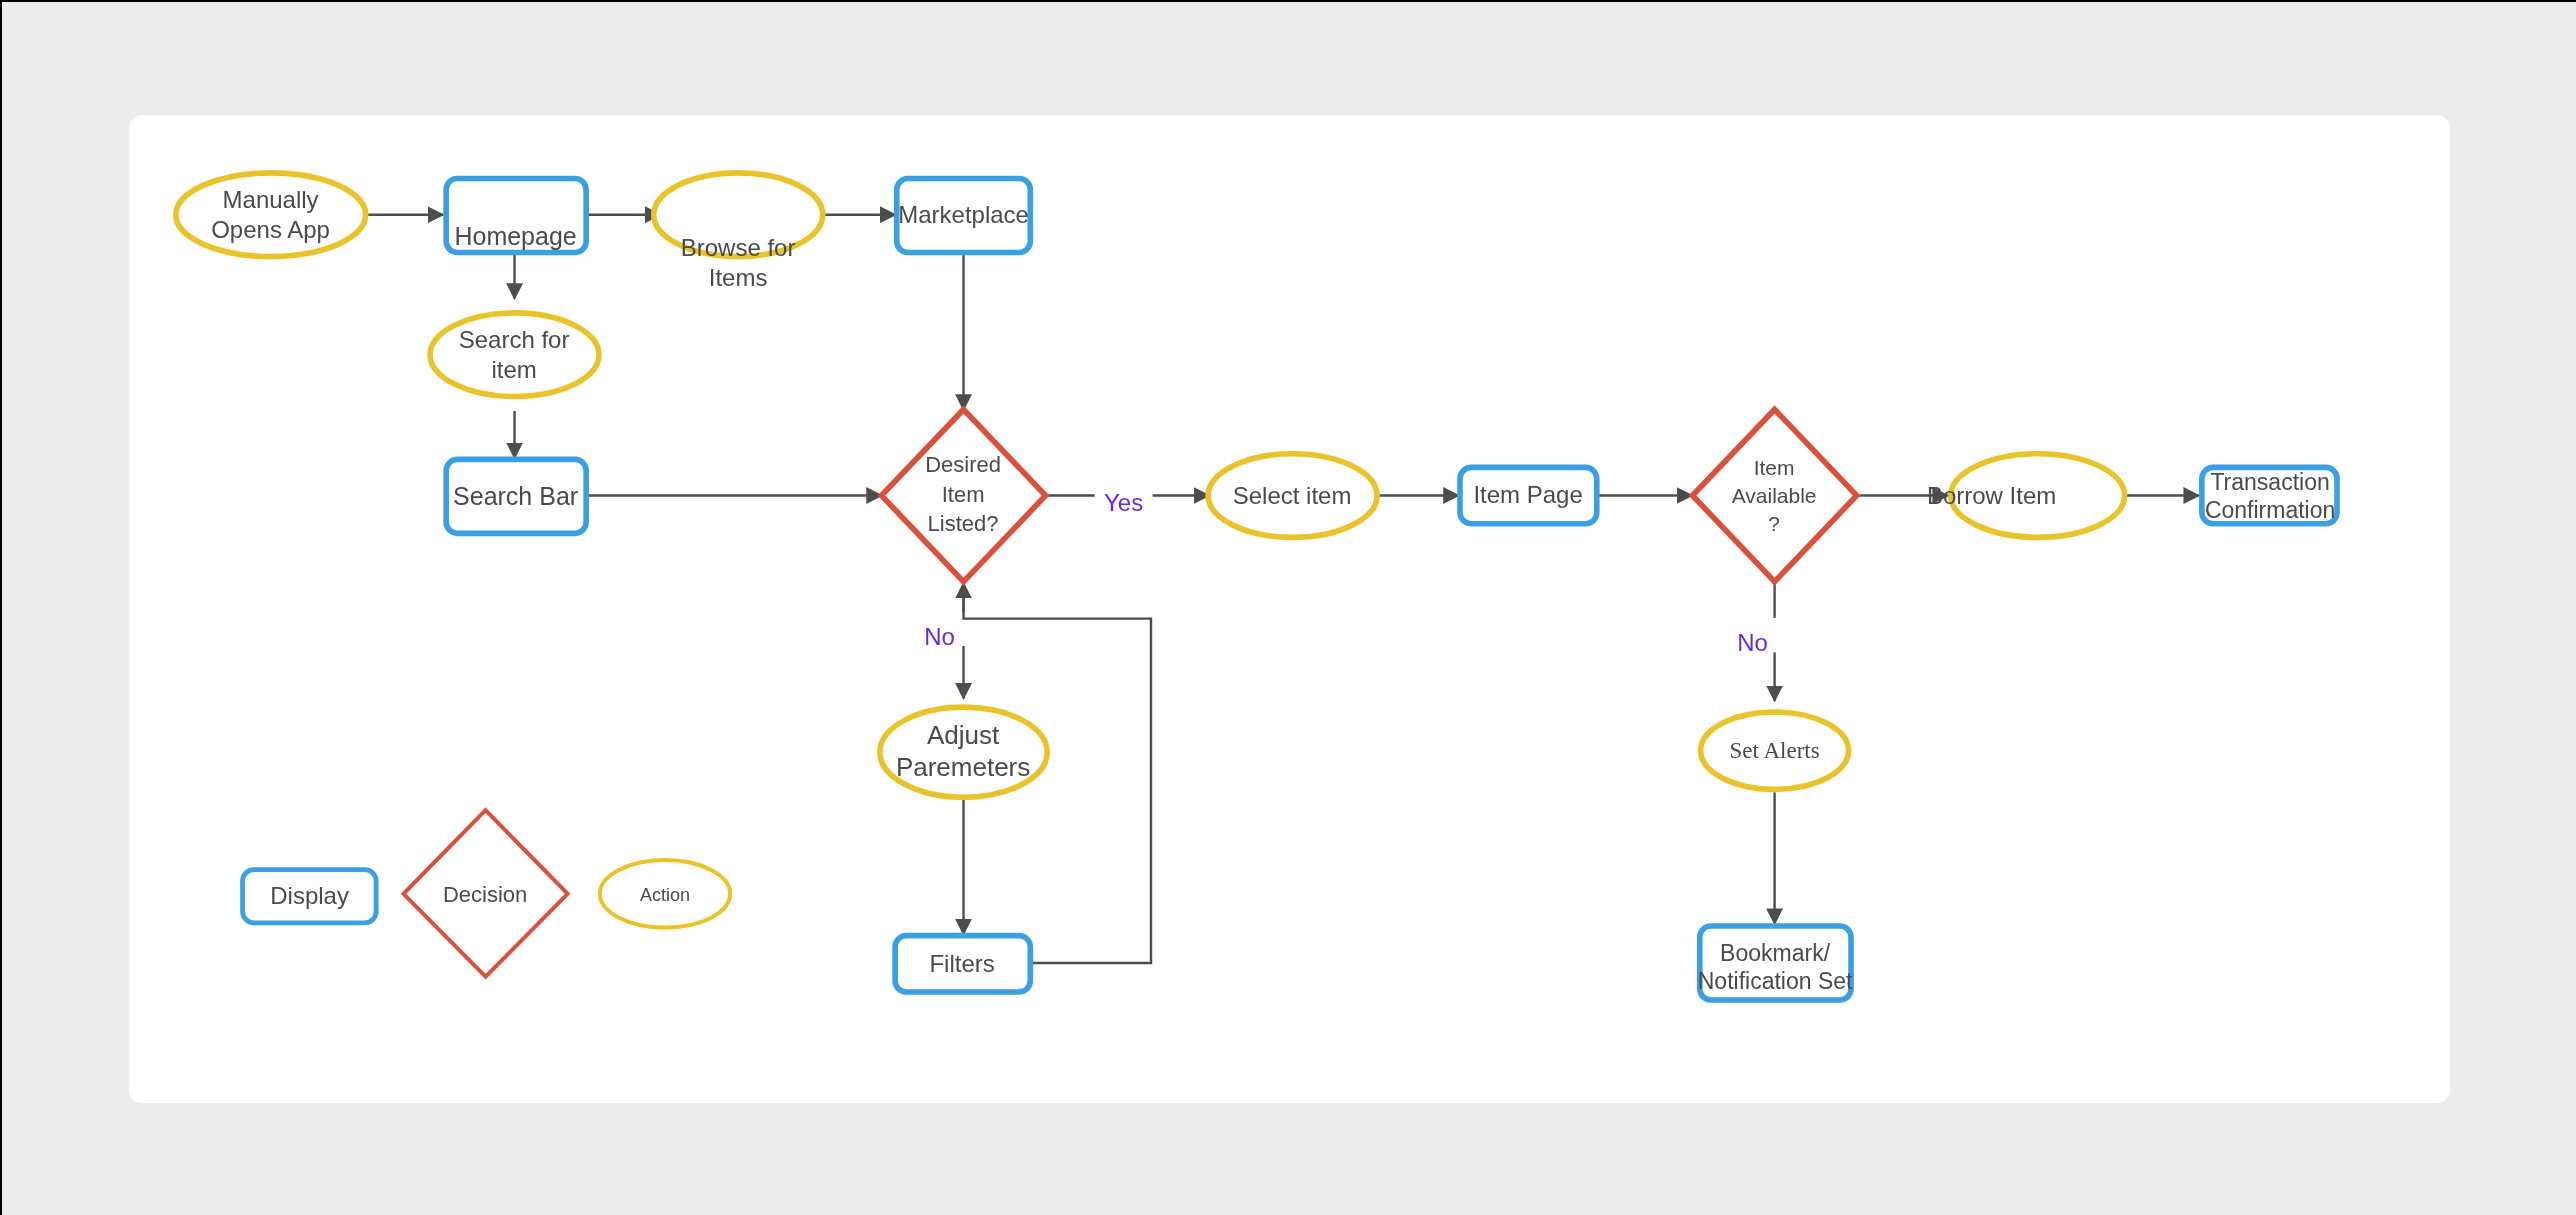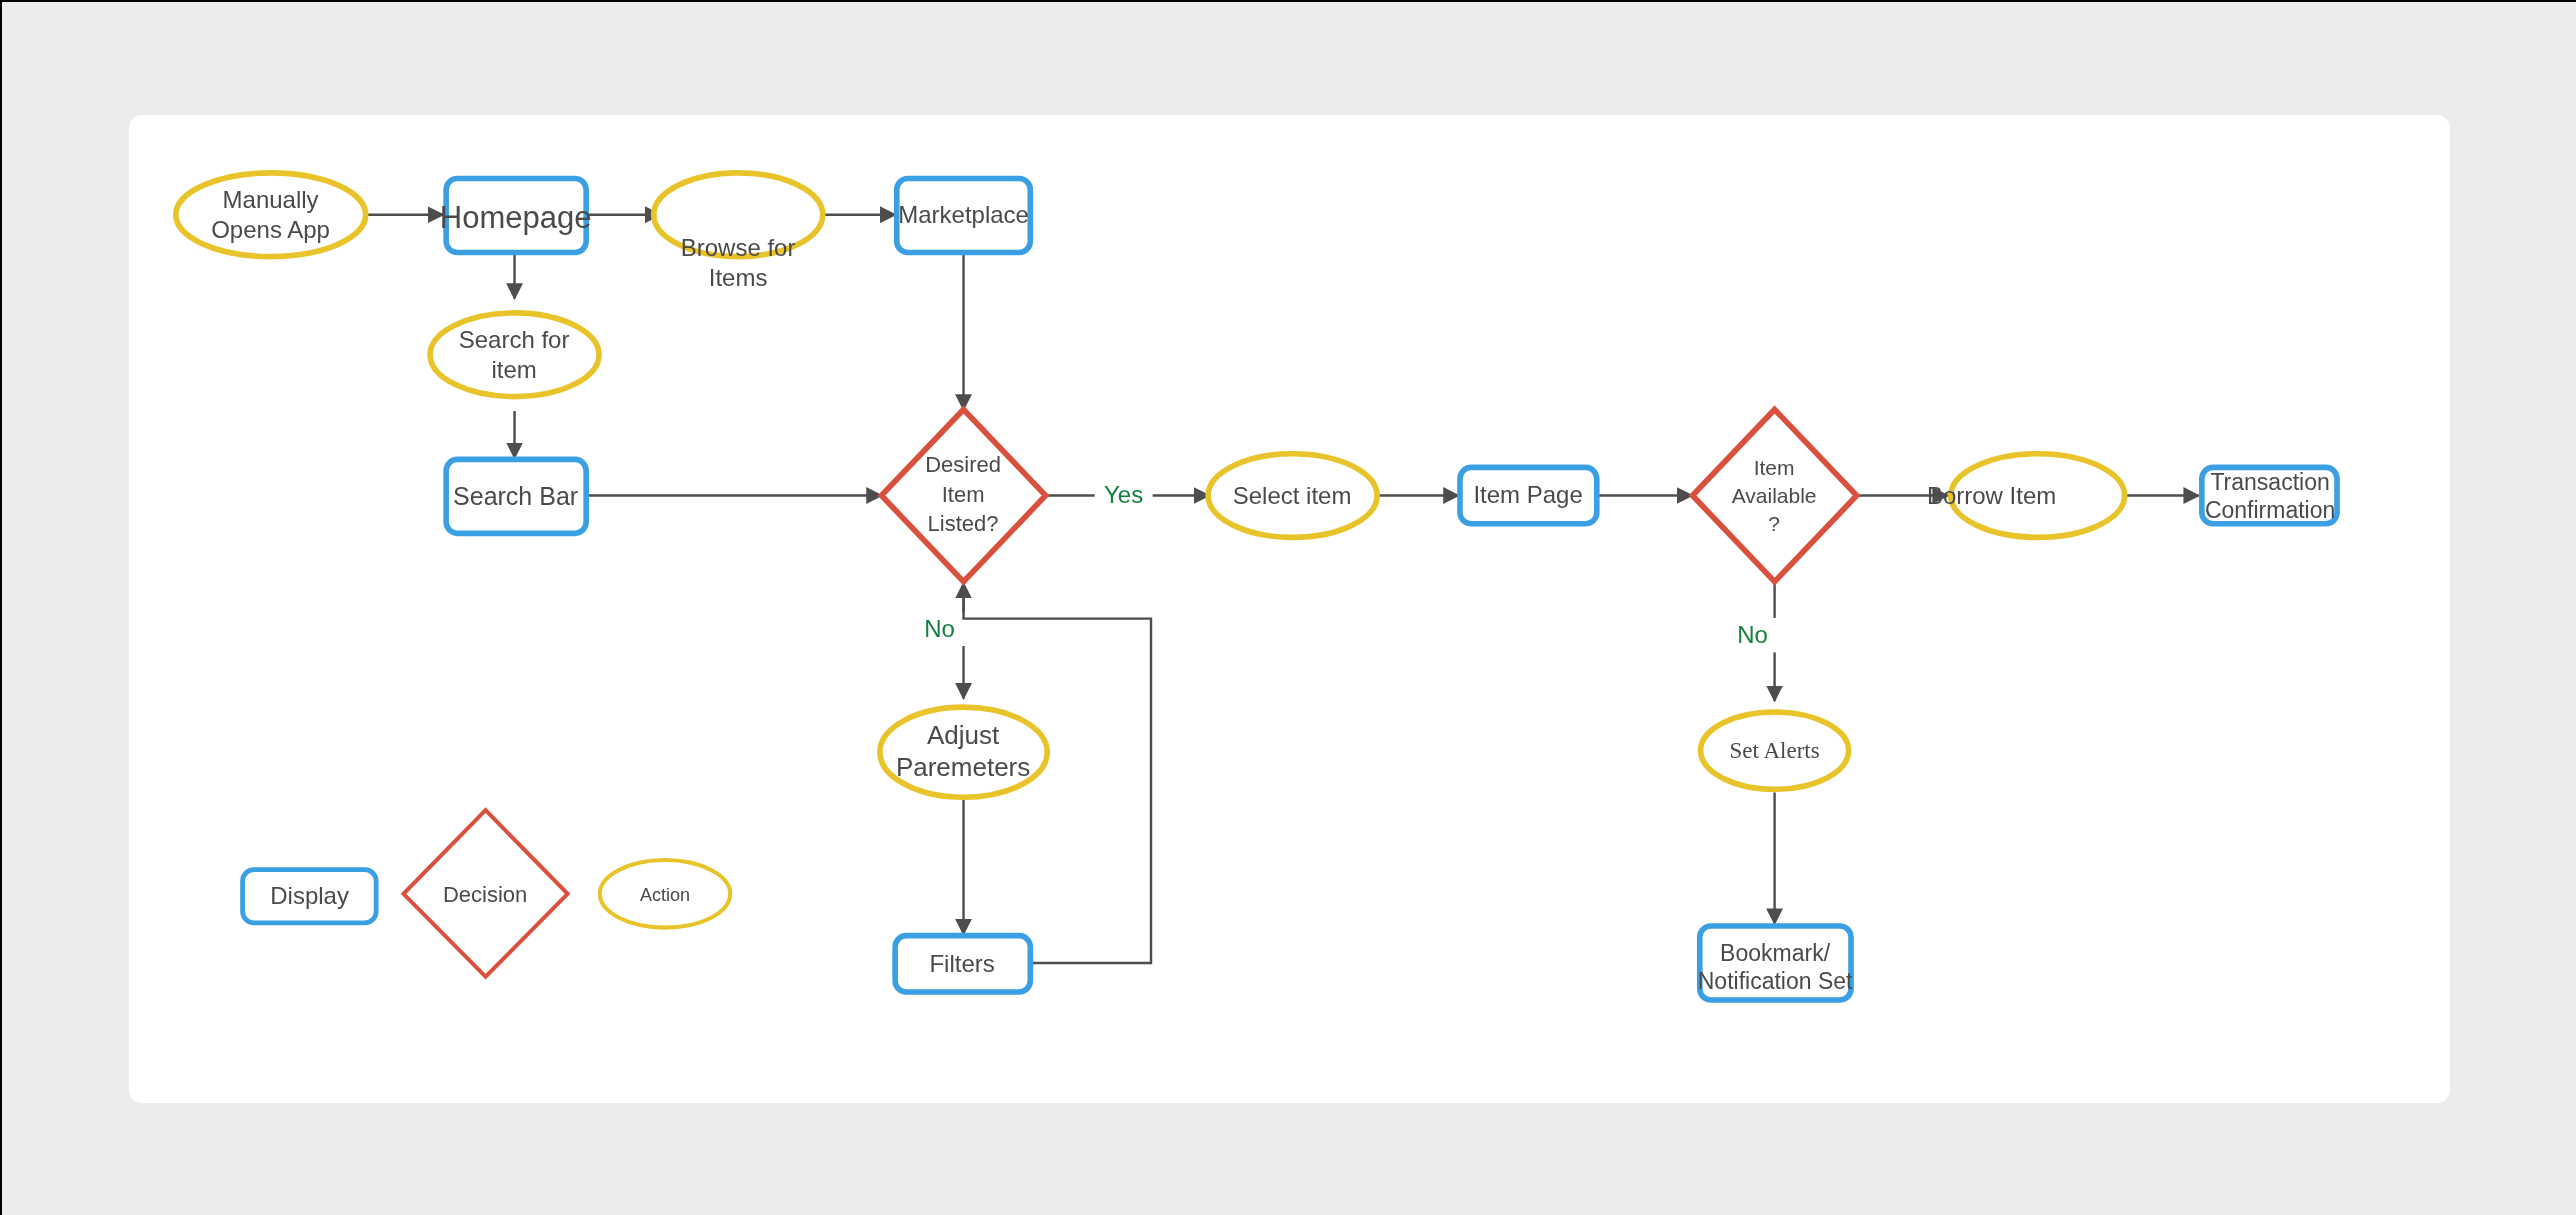--- a/index.html
+++ b/index.html
@@ -49,23 +49,24 @@
     font-family: "Liberation Sans", sans-serif;
     pointer-events: none;
     white-space: pre-line;
     line-height: 1.22;
   }
   .edge-label {
     position: absolute;
     display: flex;
     align-items: center;
     justify-content: center;
-    color: #15803d;
+    color: #6d28d9;
     font-family: "Liberation Sans", sans-serif;
     font-size: 24px;
+    margin-top: 8px;
   }
 </style>
 </head>
 <body>
 
 <div id="page">
   <div id="card"></div>
 
   <div id="canvas">
     <svg width="2574" height="1214" viewBox="0 0 3199 1508" xmlns="http://www.w3.org/2000/svg">
@@ -139,21 +140,21 @@
         <rect x="299" y="1078" width="166" height="66" rx="14" stroke="#3ba0e3" stroke-width="6"></rect>
         <polygon points="601,1004 703,1108 601,1211 499,1108" stroke="#d9503c" stroke-width="5"></polygon>
         <ellipse cx="824" cy="1108" rx="81" ry="42" stroke="#e9c32a" stroke-width="5"></ellipse>
       </g>
     </svg>
   </div>
 
   <div class="node-label" style="left:174px; top:179px; width:190px; height:68px; font-size:24px;">Manually
 Opens App</div>
 
-  <div class="node-label" style="left:444px; top:179px; width:140px; height:75px; font-size:31px;">Homepage</div>
+  <div class="node-label" style="left:444px; top:197px; width:140px; height:75px; font-size:25px;">Homepage</div>
 
   <div class="node-label" style="left:652px; top:185px; width:169px; height:68px; font-size:24px;margin-top:42px;">Browse for
 Items</div>
 
   <div class="node-label" style="left:895px; top:179px; width:134px; height:69px; font-size:24px;">Marketplace</div>
 
   <div class="node-label" style="left:428px; top:319px; width:169px; height:68px; font-size:24px;">Search for
 item</div>
 
   <div class="node-label" style="left:444px; top:460px; width:140px; height:69px; font-size:25px;">Search Bar</div>

